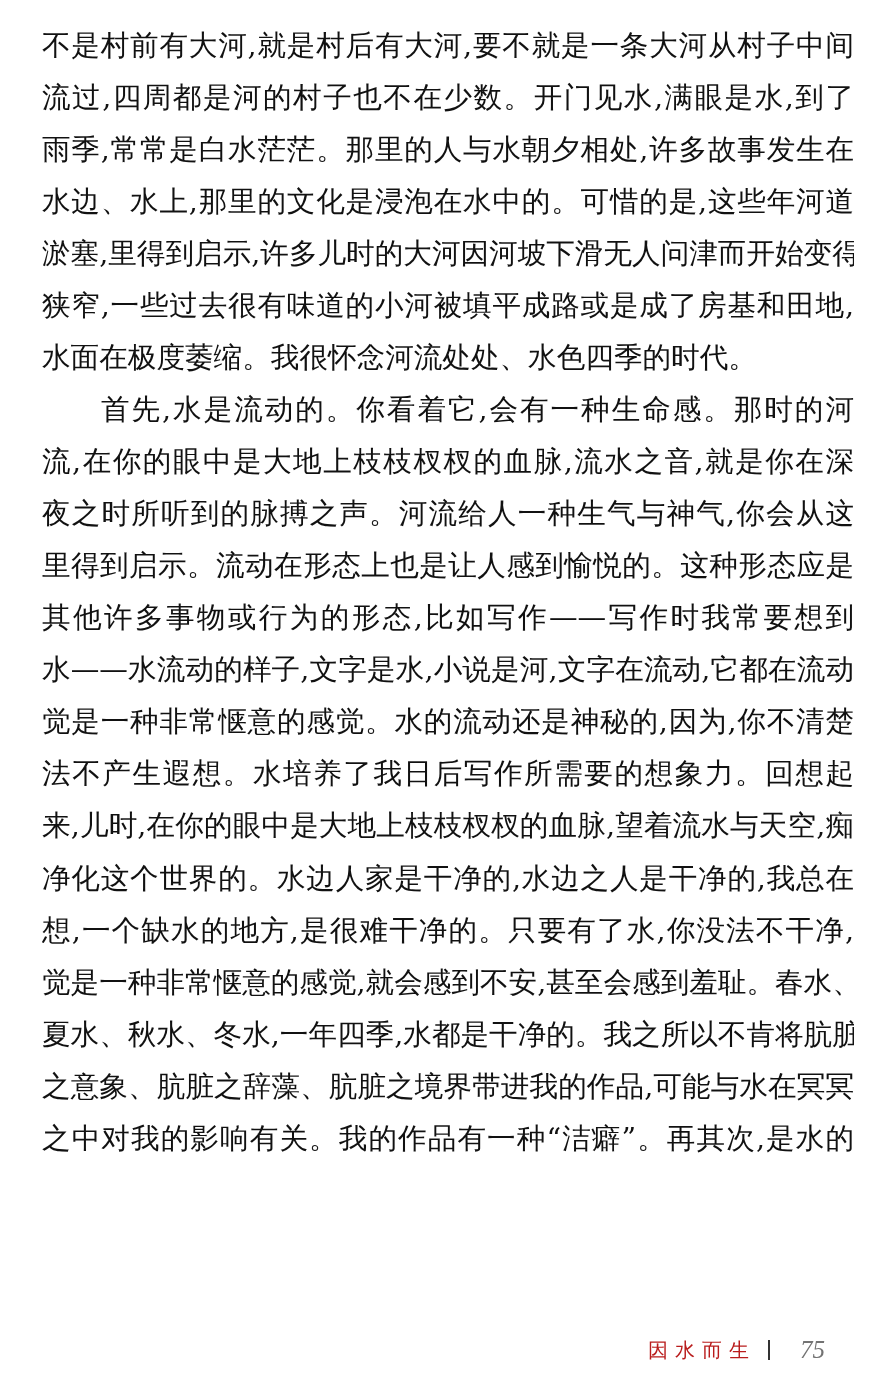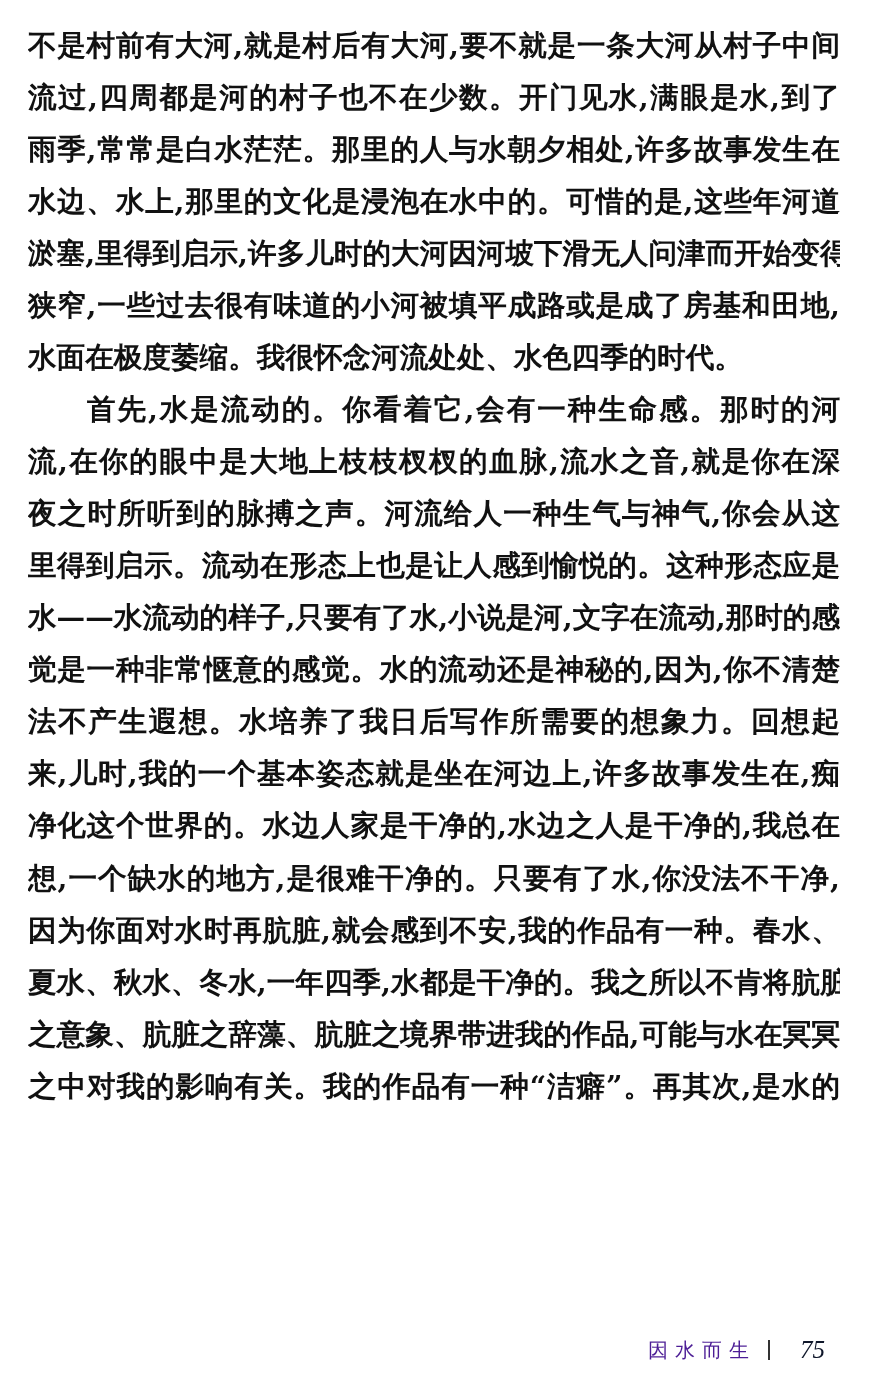--- a/index.html
+++ b/index.html
@@ -10,24 +10,23 @@
     body {
       width: 869px;
       height: 1391px;
       position: relative;
       overflow: hidden;
       font-family: "DejaVu Serif", "Liberation Serif", serif;
       color: #111111;
     }
     .page-body {
       position: absolute;
-      left: 28px;
+      left: 42px;
       top: 19px;
       width: 812px;
-      font-weight: bold;
     }
     .line {
       display: block;
       height: 52.04px;
       line-height: 52.04px;
       font-size: 28.6px;
       white-space: nowrap;
       text-align: justify;
       text-align-last: justify;
       overflow: hidden;
@@ -45,59 +44,60 @@
       top: 1333px;
       height: 34px;
       display: flex;
       align-items: center;
       color: #2a2a2a;
     }
     .running-title {
       font-family: "DejaVu Sans", "Liberation Sans", sans-serif;
       font-size: 20px;
       letter-spacing: 7px;
-      color: #4c1d95;
+      color: #b91c1c;
     }
     .footer-divider {
       display: inline-block;
       width: 2px;
       height: 20px;
       background: #333333;
       margin-left: 12px;
       margin-right: 30px;
     }
     .page-number {
       font-family: "Liberation Serif", "DejaVu Serif", serif;
       font-style: italic;
       font-size: 25px;
-      color: #0f172a;
+      color: #737373;
     }
   </style>
 </head>
 <body>
 
 <main class="page-body">
   <div class="line">不是村前有大河,就是村后有大河,要不就是一条大河从村子中间</div>
   <div class="line">流过,四周都是河的村子也不在少数。开门见水,满眼是水,到了</div>
   <div class="line">雨季,常常是白水茫茫。那里的人与水朝夕相处,许多故事发生在</div>
   <div class="line">水边、水上,那里的文化是浸泡在水中的。可惜的是,这些年河道</div>
   <div class="line">淤塞,里得到启示,许多儿时的大河因河坡下滑无人问津而开始变得</div>
   <div class="line">狭窄,一些过去很有味道的小河被填平成路或是成了房基和田地,</div>
   <div class="line last">水面在极度萎缩。我很怀念河流处处、水色四季的时代。</div>
   <div class="line indent">首先,水是流动的。你看着它,会有一种生命感。那时的河</div>
   <div class="line">流,在你的眼中是大地上枝枝杈杈的血脉,流水之音,就是你在深</div>
   <div class="line">夜之时所听到的脉搏之声。河流给人一种生气与神气,你会从这</div>
   <div class="line">里得到启示。流动在形态上也是让人感到愉悦的。这种形态应是</div>
-  <div class="line">水——水流动的样子,只要有了水,小说是河,文字在流动,那时的感</div>
+  <div class="line">其他许多事物或行为的形态,比如写作——写作时我常要想到</div>
+  <div class="line">水——水流动的样子,文字是水,小说是河,文字在流动,它都在流动</div>
   <div class="line">觉是一种非常惬意的感觉。水的流动还是神秘的,因为,你不清楚</div>
   <div class="line">法不产生遐想。水培养了我日后写作所需要的想象力。回想起</div>
-  <div class="line">来,儿时,我的一个基本姿态就是坐在河边上,许多故事发生在,痴</div>
+  <div class="line">来,儿时,在你的眼中是大地上枝枝杈杈的血脉,望着流水与天空,痴</div>
   <div class="line">净化这个世界的。水边人家是干净的,水边之人是干净的,我总在</div>
   <div class="line">想,一个缺水的地方,是很难干净的。只要有了水,你没法不干净,</div>
-  <div class="line">因为你面对水时再肮脏,就会感到不安,我的作品有一种。春水、</div>
+  <div class="line">觉是一种非常惬意的感觉,就会感到不安,甚至会感到羞耻。春水、</div>
   <div class="line">夏水、秋水、冬水,一年四季,水都是干净的。我之所以不肯将肮脏</div>
   <div class="line">之意象、肮脏之辞藻、肮脏之境界带进我的作品,可能与水在冥冥</div>
   <div class="line">之中对我的影响有关。我的作品有一种“洁癖”。再其次,是水的</div>
 </main>
 
 <footer class="footer">
   <span class="running-title">因水而生</span>
   <span class="footer-divider"></span>
   <span class="page-number">75</span>
 </footer>

